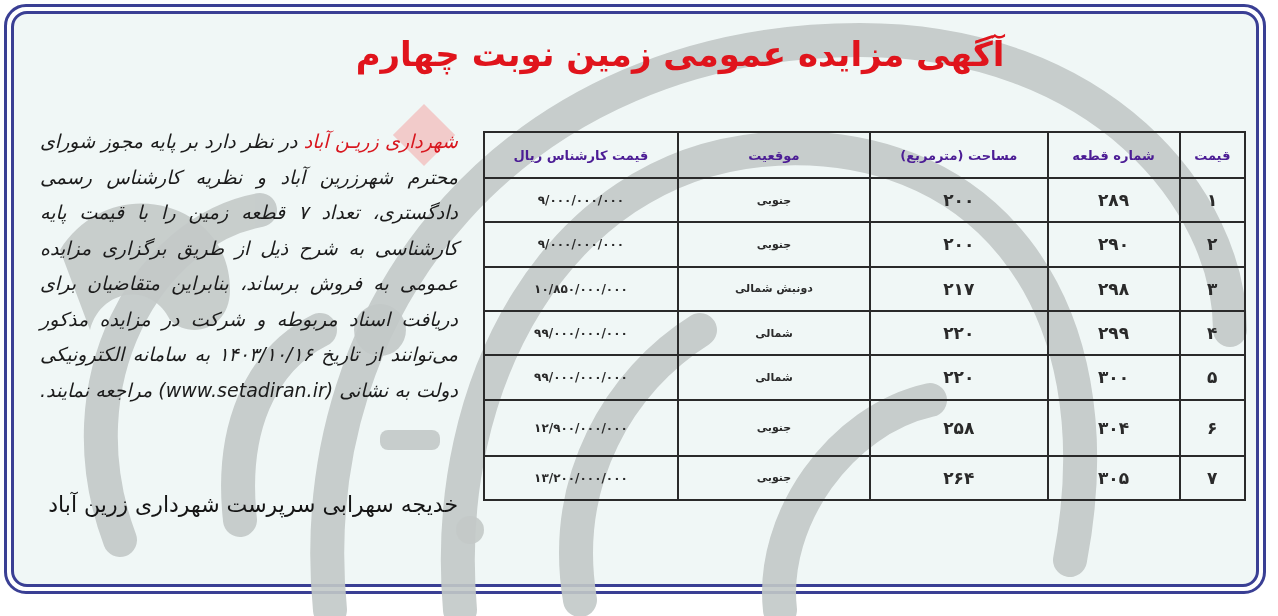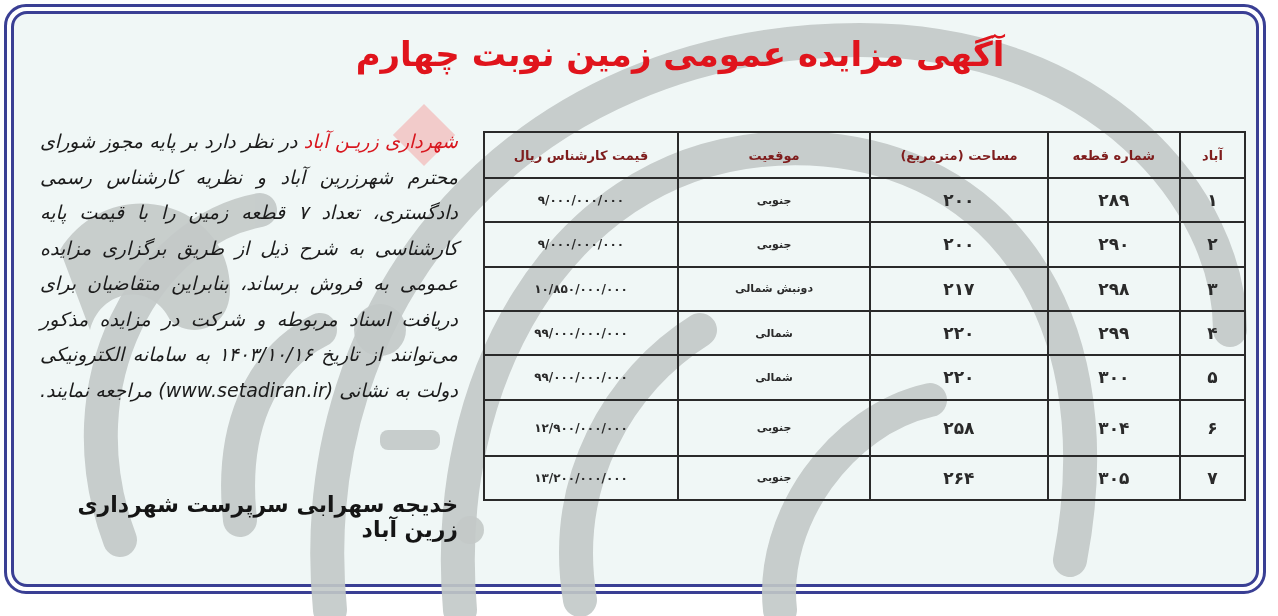--- a/index.html
+++ b/index.html
@@ -31,31 +31,31 @@
       font-family:"DejaVu Sans", sans-serif;
       font-style:italic;
     }
     .body-text .highlight { color:#d8161e; position:relative; }
     .diamond {
       position:absolute; left:402px; top:113px; width:44px; height:44px;
       background:#f2b8b8; opacity:0.7; transform:rotate(45deg);
     }
     .signature {
       position:absolute; left:40px; top:492px; width:418px; text-align:right;
-      direction:rtl; font-weight:bold; font-size:22px; color:#151515;
+      direction:rtl; font-weight:normal; font-size:22px; color:#151515;
     }
     table.auction {
       position:absolute; left:483px; top:131px; width:763px; height:370px;
       border-collapse:collapse; direction:rtl;
       font-family:"DejaVu Sans", sans-serif;
     }
     table.auction th, table.auction td {
       border:2.5px solid #2a2a2a; text-align:center; padding:0;
     }
-    table.auction th { color:#7f1d1d; font-size:13px; font-weight:bold; height:44px; }
+    table.auction th { color:#4c1d95; font-size:13px; font-weight:bold; height:44px; }
     table.auction td { color:#2a2a2a; font-size:17px; font-weight:bold; }
     table.auction td.price { font-weight:bold; font-size:12px; }
     table.auction td.loc { font-size:11px; }
     .c-row { width:64px; } .c-plot { width:132px; } .c-area { width:178px; } .c-loc { width:193px; } .c-price { width:194px; }
   </style>
 </head>
 <body>
 
 <div class="frame-outer"></div>
 <div class="frame-inner"></div>
@@ -81,21 +81,21 @@
 
 <div class="diamond"></div>
 
 <div class="body-text"><span class="highlight">شهرداری زریـن آباد</span><span> در نظر دارد بر پایه مجوز شورای محترم شهرزرین آباد و نظریه کارشناس رسمی دادگستری، تعداد ۷ قطعه زمین را با قیمت پایه کارشناسی به شرح ذیل از طریق برگزاری مزایده عمومی به فروش برساند، بنابراین متقاضیان برای دریافت اسناد مربوطه و شرکت در مزایده مذکور می‌توانند از تاریخ ۱۴۰۳/۱۰/۱۶ به سامانه الکترونیکی دولت به نشانی (www.setadiran.ir) مراجعه نمایند.</span></div>
 
 <div class="signature">خدیجه سهرابی سرپرست شهرداری زرین آباد</div>
 
 <table class="auction">
   <thead>
     <tr>
-      <th class="c-row">آباد</th>
+      <th class="c-row">قیمت</th>
       <th class="c-plot">شماره قطعه</th>
       <th class="c-area">مساحت (مترمربع)</th>
       <th class="c-loc">موقعیت</th>
       <th class="c-price">قیمت کارشناس ریال</th>
     </tr>
   </thead>
   <tbody>
     <tr>
       <td>۱</td>
       <td>۲۸۹</td>

